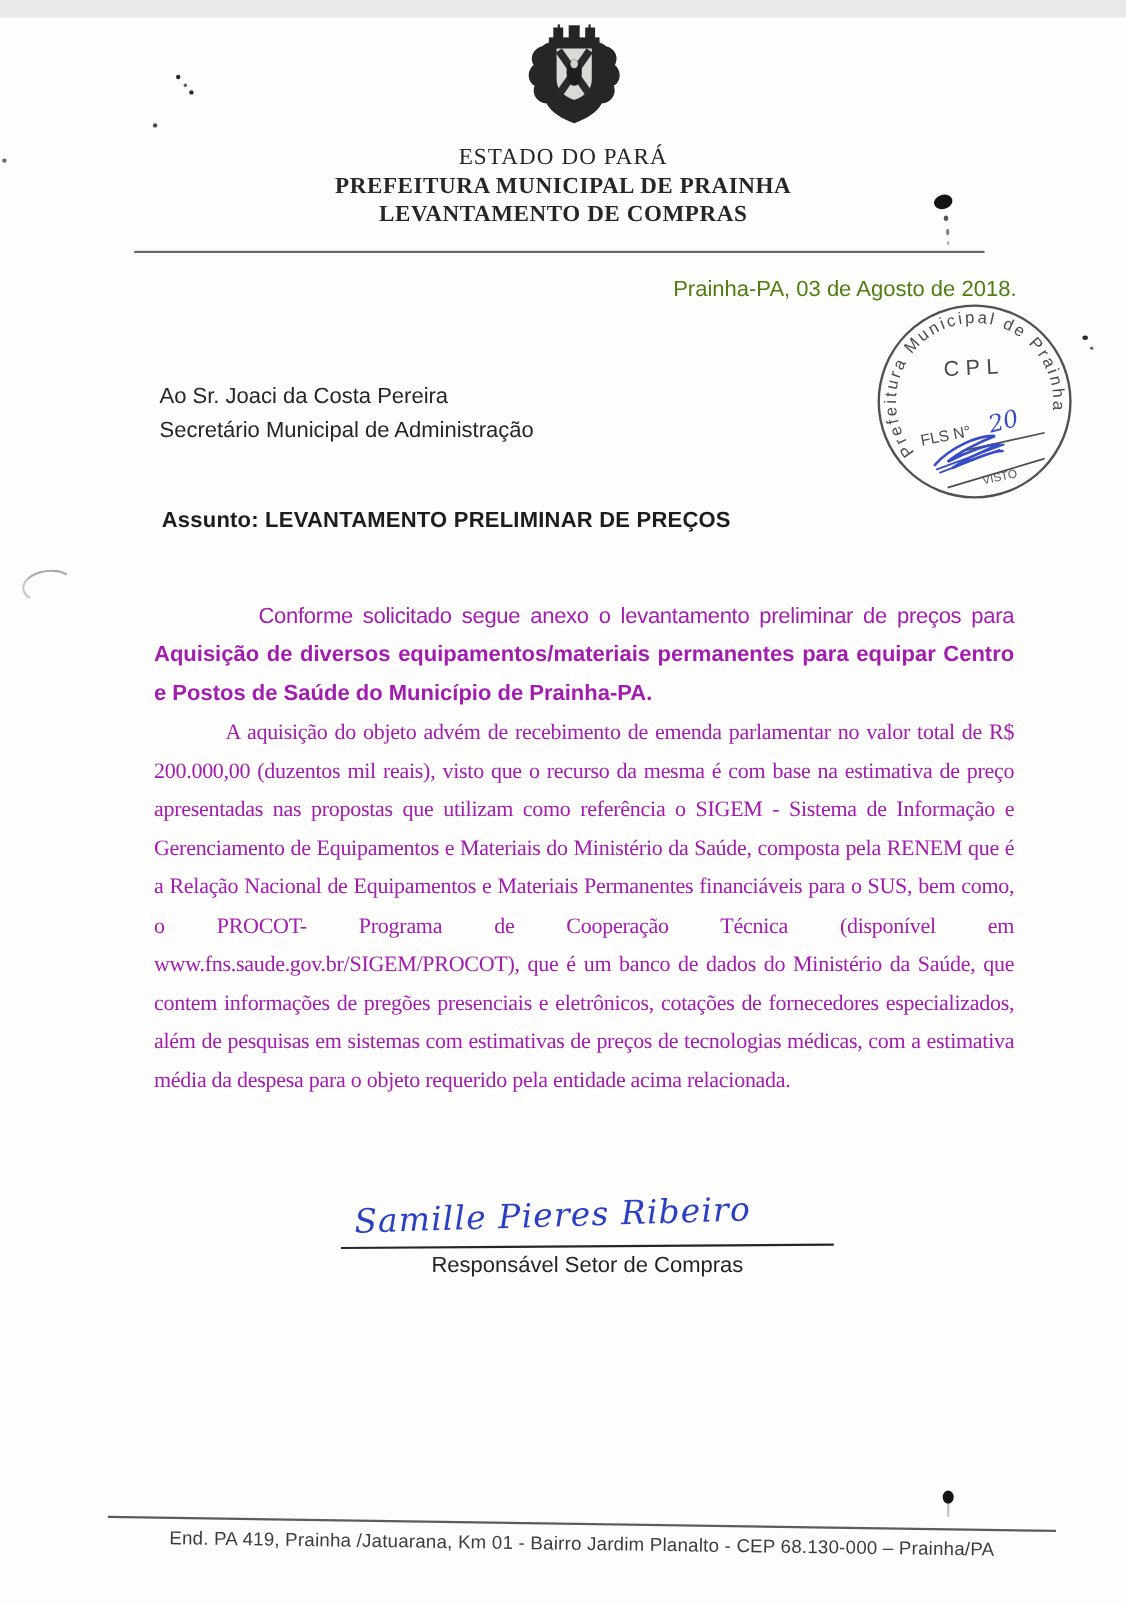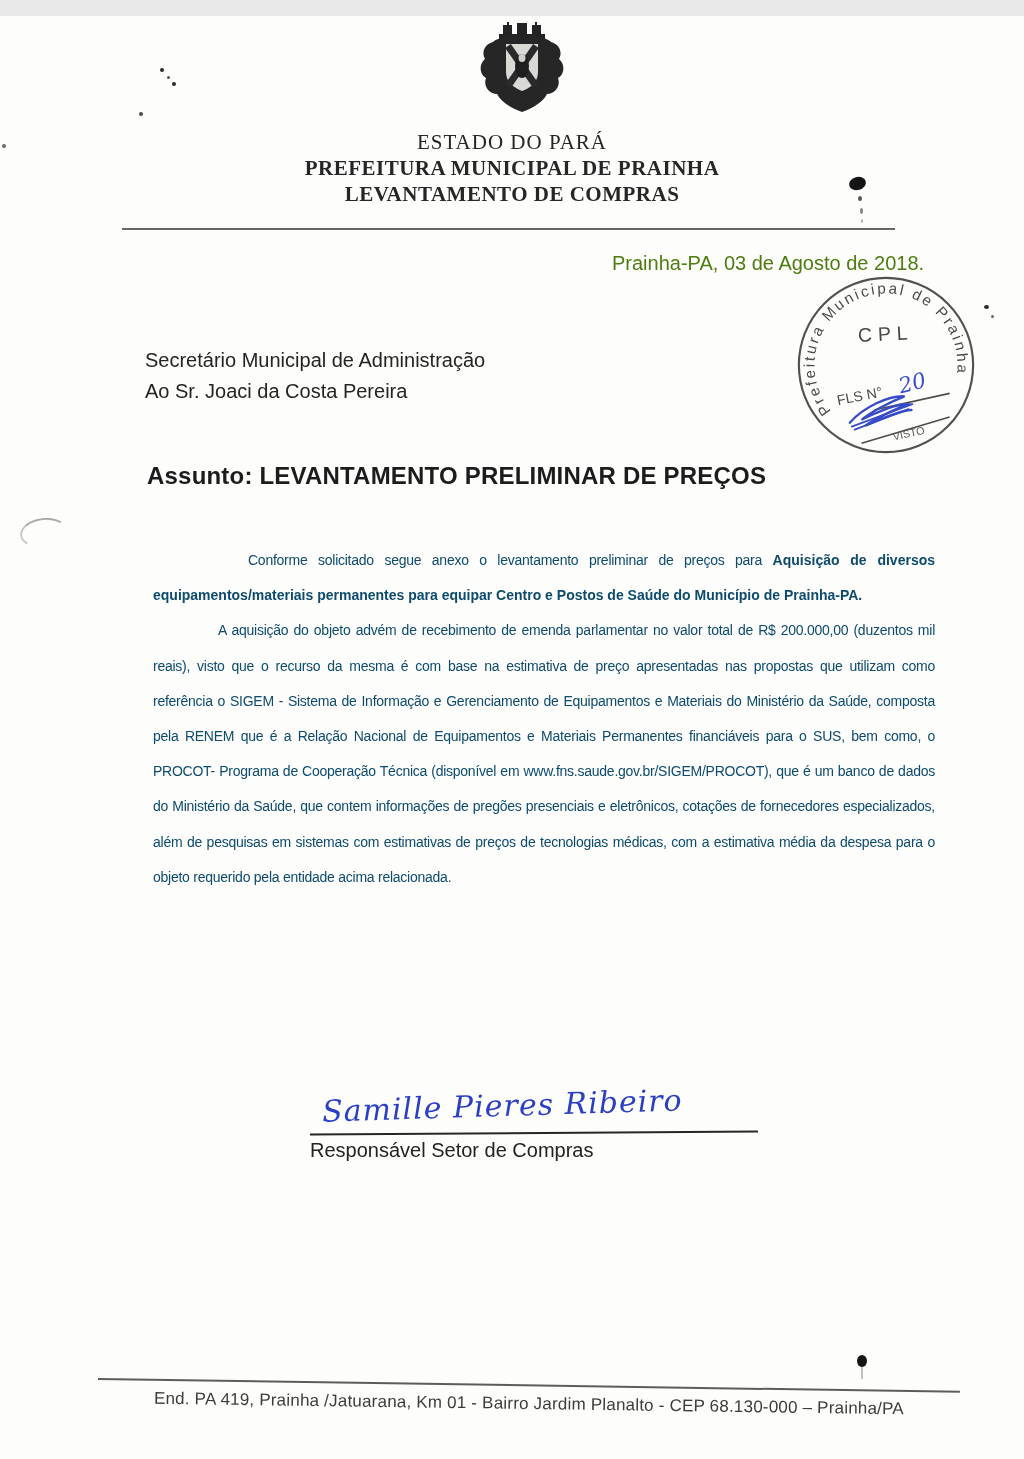--- a/index.html
+++ b/index.html
@@ -13,40 +13,40 @@
   .header-block{
     position:absolute;left:0;top:113px;width:1024px;text-align:center;
     font-family:"Liberation Serif",serif;color:#262626;line-height:26px;
   }
   .header-block .h1{font-size:21px;letter-spacing:1px;font-weight:400;}
   .header-block .h2,.header-block .h3{font-size:21px;font-weight:700;letter-spacing:.5px;}
   .header-rule{position:absolute;left:122px;top:212px;width:773px;height:2px;background:#4c4c4c;opacity:.85;}
   
   .date-line{position:absolute;left:612px;top:236px;font-size:20px;color:#4d7c0f;}
   .recipient{position:absolute;left:145px;top:329px;font-size:20px;line-height:31px;color:#242424;}
-  .subject-line{position:absolute;left:147px;top:446px;font-size:24px;font-weight:700;color:#1c1c1c;letter-spacing:.2px;}
+  .subject-line{position:absolute;left:147px;top:446px;font-size:20px;font-weight:700;color:#1c1c1c;letter-spacing:.2px;}
   
   .body-text{
-    position:absolute;left:153px;top:527px;width:782px;
-    font-size:14px;line-height:35.2px;letter-spacing:-0.25px;
-    text-align:justify;color:#0c4a6e;
+    position:absolute;left:140px;top:527px;width:782px;
+    font-size:20px;line-height:35.2px;letter-spacing:-0.25px;
+    text-align:justify;color:#a21caf;
   }
   .body-text p{margin:0;}
   .body-text p.p1{text-indent:95px;}
-  .body-text p.p2{text-indent:65px;}
+  .body-text p.p2{text-indent:65px;font-family:Liberation Serif, serif;}
   .body-text b{letter-spacing:0;}
   
   .sig-name{
     position:absolute;left:322px;top:1072px;width:360px;
     font-family:"DejaVu Serif",serif;font-style:italic;
     font-size:30px;color:#2b3fc4;transform:rotate(-1.8deg);
     letter-spacing:1px;white-space:nowrap;
   }
   .sig-line{position:absolute;left:310px;top:1116px;width:448px;height:2px;background:#262626;transform:rotate(-.4deg);}
-  .sig-role{position:absolute;left:310px;top:1123px;width:448px;font-size:20px;color:#232323;}
+  .sig-role{position:absolute;left:310px;top:1123px;width:448px;text-align:center;font-size:20px;color:#232323;}
   
   .stamp{position:absolute;left:793px;top:256px;width:186px;height:186px;opacity:.93;}
   
   .footer-rule{position:absolute;left:98px;top:1362px;width:862px;height:2px;background:#4a4a4a;transform:rotate(.85deg);transform-origin:left center;opacity:.9;}
   .footer-address{
     position:absolute;left:98px;top:1372px;width:862px;text-align:center;
     font-size:17px;color:#3c3c3c;transform:rotate(.8deg);transform-origin:left center;letter-spacing:.2px;
   }
   
   .artifact{position:absolute;}
@@ -89,22 +89,22 @@
   <div class="header-block">
     <div class="h1">ESTADO DO PARÁ</div>
     <div class="h2">PREFEITURA MUNICIPAL DE PRAINHA</div>
     <div class="h3">LEVANTAMENTO DE COMPRAS</div>
   </div>
   <div class="header-rule"></div>
 
   <div class="date-line">Prainha-PA, 03 de Agosto de 2018.</div>
 
   <div class="recipient">
+    <div>Ao Sr. Joaci da Costa Pereira</div>
     <div>Secretário Municipal de Administração</div>
-    <div>Ao Sr. Joaci da Costa Pereira</div>
   </div>
 
   <div class="subject-line">Assunto: LEVANTAMENTO PRELIMINAR DE PREÇOS</div>
 
   <div class="body-text">
     <p class="p1"><span>Conforme solicitado segue anexo o levantamento preliminar de preços para </span><b>Aquisição de diversos equipamentos/materiais permanentes para equipar Centro e Postos de Saúde do Município de Prainha-PA.</b></p>
     <p class="p2">A aquisição do objeto advém de recebimento de emenda parlamentar no valor total de R$ 200.000,00 (duzentos mil reais), visto que o recurso da mesma é com base na estimativa de preço apresentadas nas propostas que utilizam como referência o SIGEM - Sistema de Informação e Gerenciamento de Equipamentos e Materiais do Ministério da Saúde, composta pela RENEM que é a Relação Nacional de Equipamentos e Materiais Permanentes financiáveis para o SUS, bem como, o PROCOT- Programa de Cooperação Técnica (disponível em www.fns.saude.gov.br/SIGEM/PROCOT), que é um banco de dados do Ministério da Saúde, que contem informações de pregões presenciais e eletrônicos, cotações de fornecedores especializados, além de pesquisas em sistemas com estimativas de preços de tecnologias médicas, com a estimativa média da despesa para o objeto requerido pela entidade acima relacionada.</p>
   </div>
 
   <div class="sig-name">Samille Pieres Ribeiro</div>

